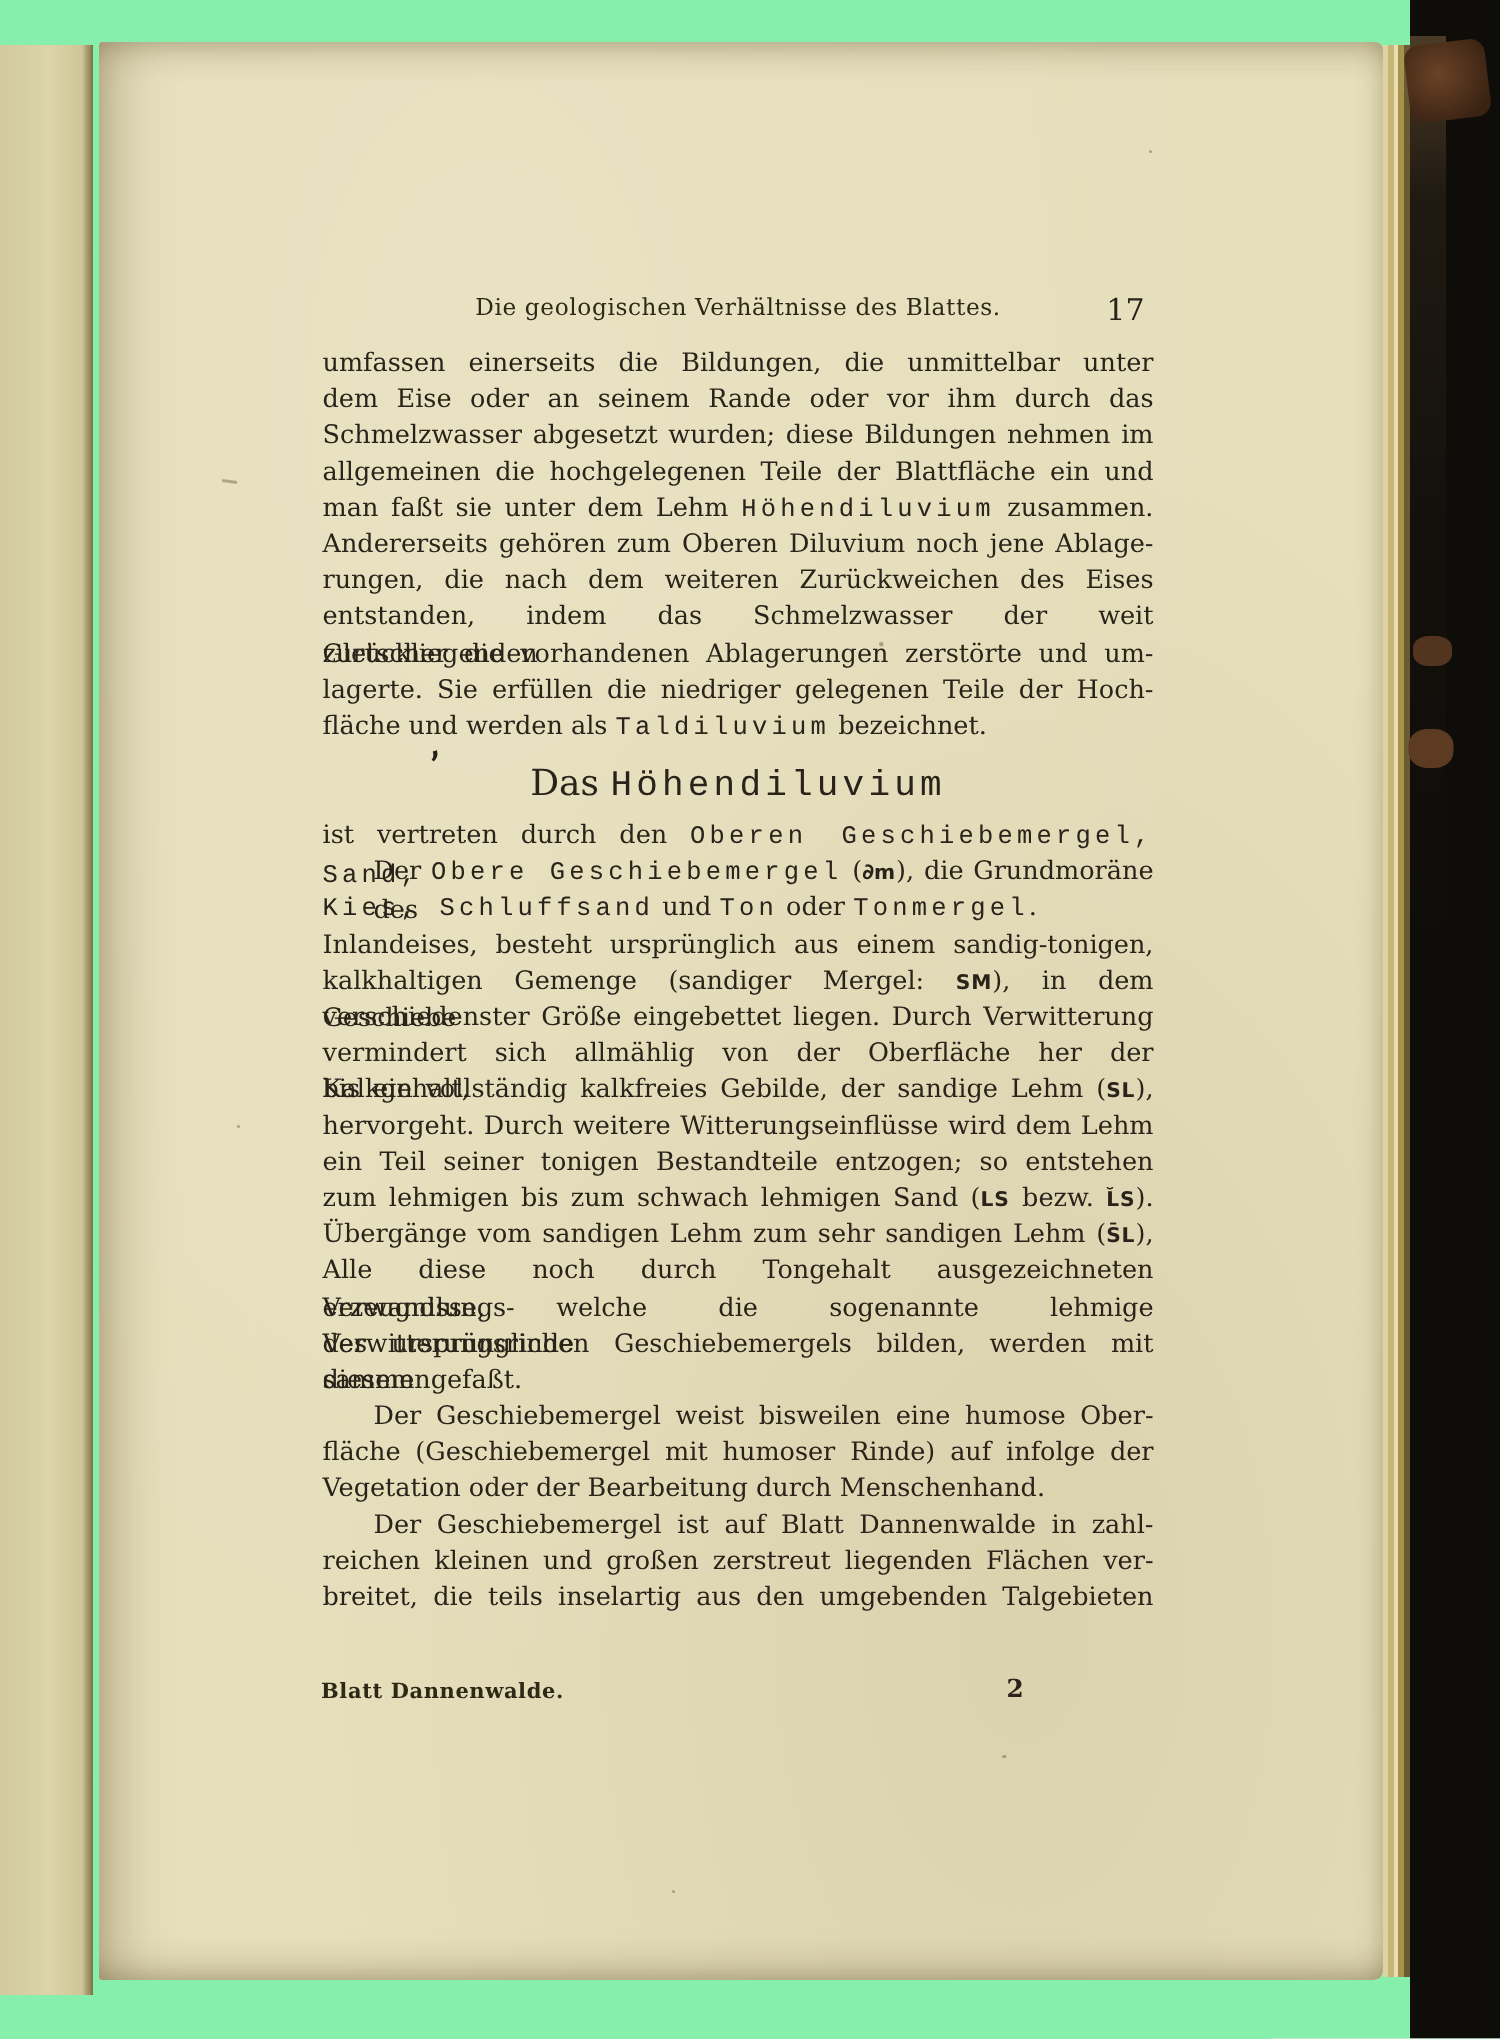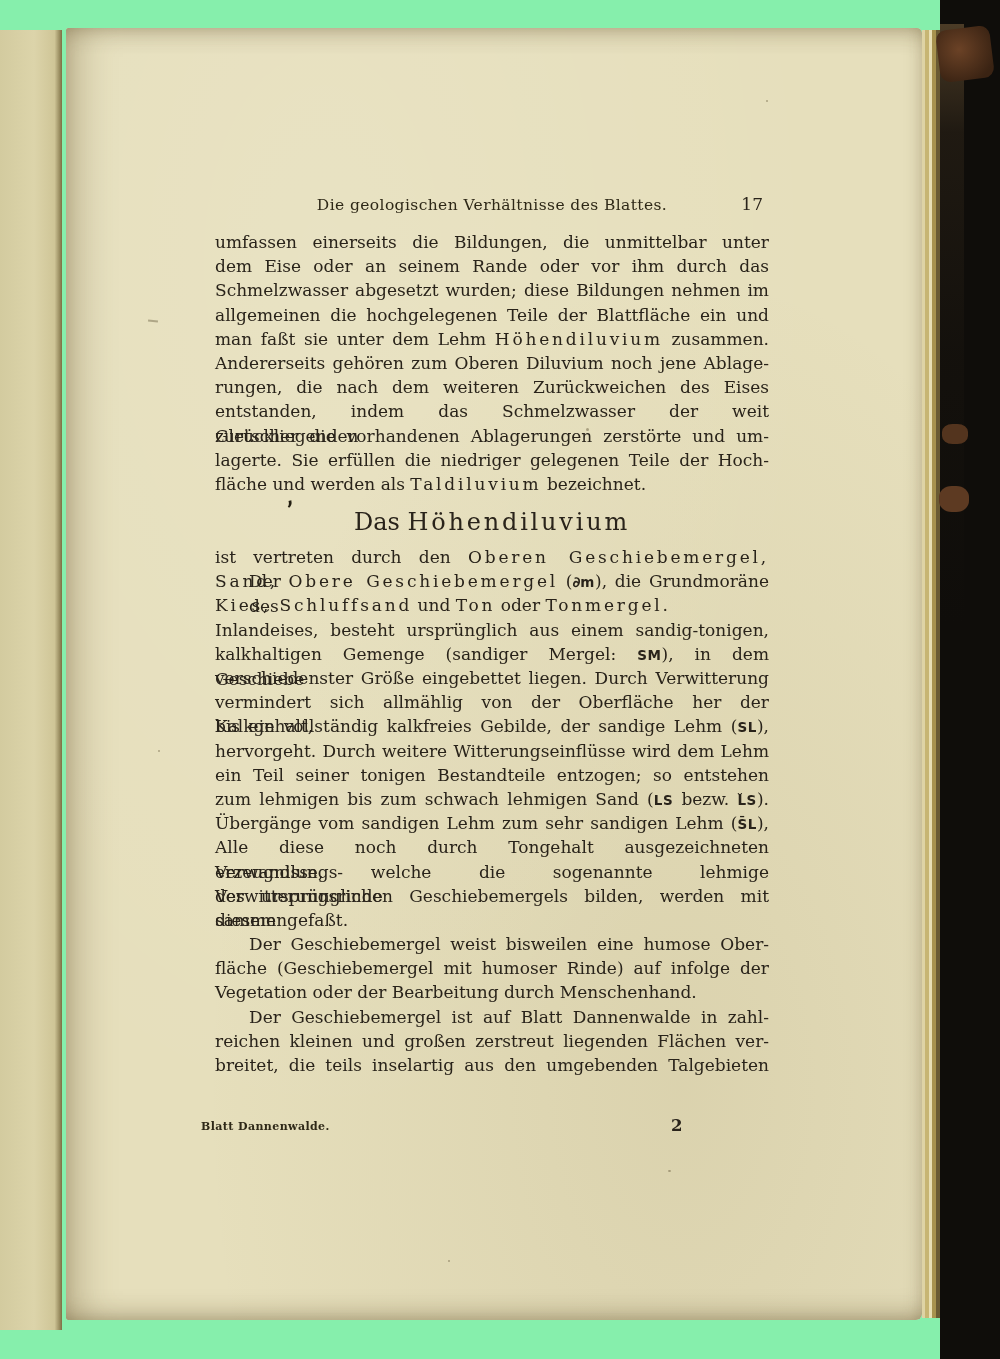--- a/index.html
+++ b/index.html
@@ -23,34 +23,34 @@
       #e6dfbc;
     box-shadow:
       inset 28px 0 40px -20px rgba(100,80,38,0.40),
       inset -12px 0 20px -14px rgba(100,80,38,0.28),
       inset 0 16px 26px -18px rgba(80,62,28,0.45),
       inset 0 -18px 28px -20px rgba(80,62,28,0.50);
     color:#29231a;
   }
   .running-header { position:absolute; top:168px; left:149px; width:554px; }
   .rh-title { display:block; text-align:center; font-size:15.5px; letter-spacing:0.4px; color:#2e2817; }
-  .rh-num { position:absolute; right:6px; top:-2px; font-size:17px;text-align:center; }
+  .rh-num { position:absolute; right:6px; top:-2px; font-size:20px;text-align:center; }
   .body { position:absolute; top:202px; left:149px; width:554px; font-size:17px; }
   .line {
     height:24.2px; line-height:24.2px;
     text-align:justify; text-align-last:justify;
   }
   .line.last { text-align-last:left; }
   .line.ind { padding-left:34px; }
   .heading { height:26px; line-height:26px; margin:13px 0 10px 0; text-align:center; font-size:24px; }
   .seg-n { }
-  .seg-g { letter-spacing:2.8px; }
+  .seg-g { letter-spacing:2.8px;font-family:Liberation Mono, monospace; }
   .seg-s { font-family:"DejaVu Sans", sans-serif; font-weight:bold; font-size:13.5px; letter-spacing:0.6px; }
   .seg-d { font-family:"DejaVu Sans", sans-serif; font-weight:bold; font-style:italic; font-size:14.5px; }
-  .footer-sig { position:absolute; left:135px; top:1092px; font-size:11px; font-weight:bold; letter-spacing:0.4px; color:#2e2817; }
+  .footer-sig { position:absolute; left:148px; top:1092px; font-size:14px; font-weight:bold; letter-spacing:0.4px; color:#2e2817; }
   .footer-num { position:absolute; left:605px; top:1088px; font-size:16.5px; font-weight:bold; }
   .stray-mark { position:absolute; left:219px; top:456px; font-size:21px; font-weight:bold; transform:rotate(-14deg); color:#241f12; }
   .margin-dash { position:absolute; left:82px; top:292px; width:10px; height:2px; background:rgba(70,58,30,0.35); transform:rotate(7deg); }
   .speck { position:absolute; border-radius:50%; background:rgba(70,58,30,0.38); }
   .sp1 { left:520px; top:400px; width:3px; height:3px; }
   .sp2 { left:92px;  top:722px; width:2px; height:2px; }
   .sp3 { left:602px; top:1142px; width:3px; height:2px; }
   .sp4 { left:700px; top:72px;  width:2px; height:2px; }
   .sp5 { left:382px; top:1232px; width:2px; height:2px; }
   

